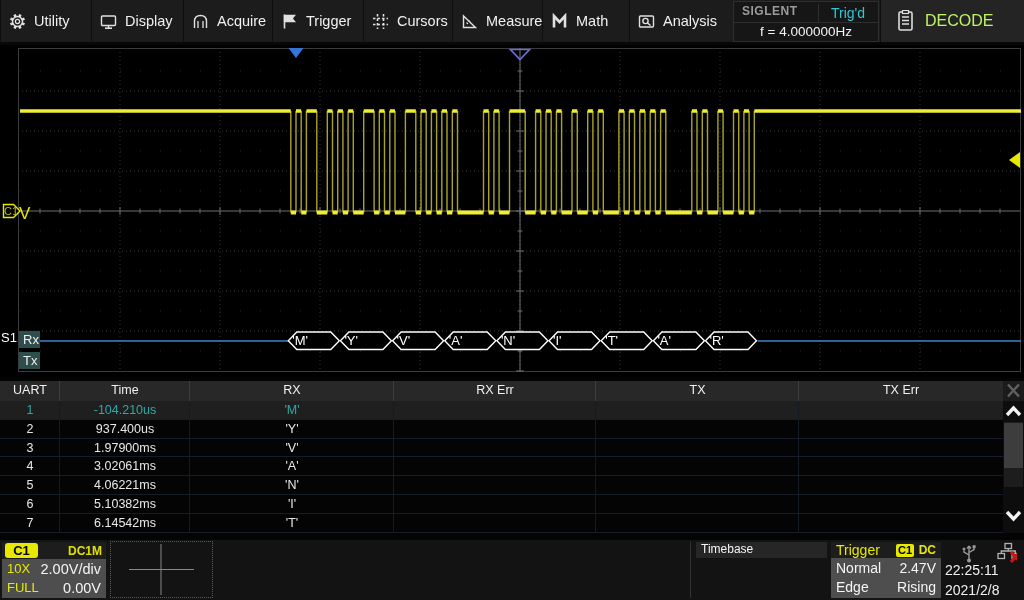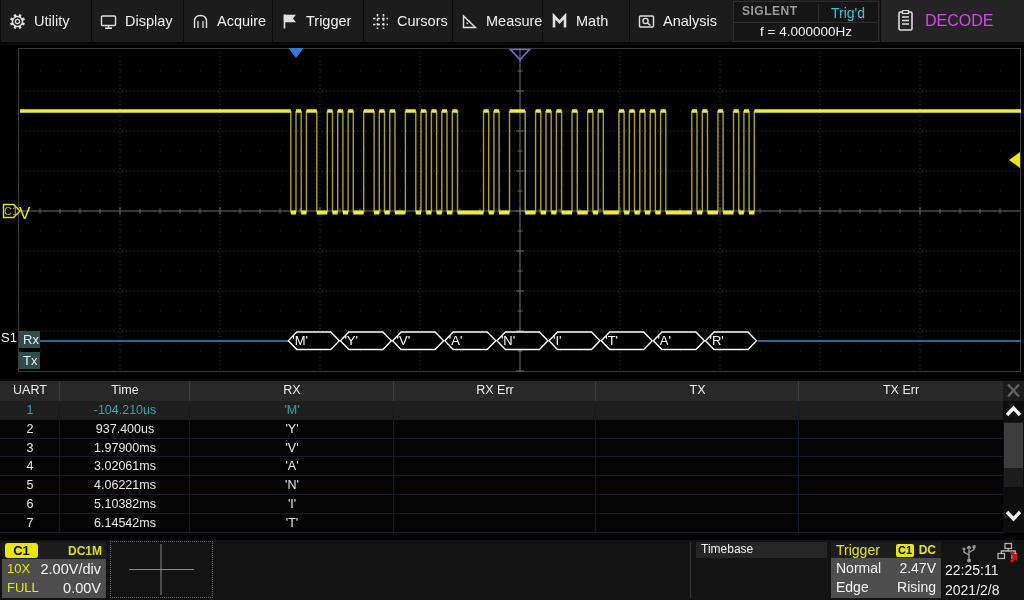--- a/index.html
+++ b/index.html
@@ -9,21 +9,21 @@
   color:#f0f0f0; font-size:14.5px; border-left:1px solid #0e0e0e; padding-left:8px; }
 .mitem svg { flex:0 0 auto; }
 #sigbox { position:absolute; left:733px; top:1px; width:146px; height:41px; background:#161616;
   border:1px solid #2e2e2e; }
 #sigbox .r1 { position:absolute; left:0; top:0; width:100%; height:21px; border-bottom:1px solid #2e2e2e; }
 #siglogo { position:absolute; left:8px; top:2px; color:#9b9b9b; font-size:12px; font-weight:bold; letter-spacing:0.5px; }
 #sigdiv { position:absolute; left:84px; top:2px; width:1px; height:18px; background:#2e2e2e; }
 #trigd { position:absolute; left:97px; top:3px; color:#2fc8d8; font-size:14px; }
 #freq { position:absolute; left:0px; top:22px; width:100%; text-align:center; color:#f2f2f2; font-size:13.5px; }
 #decode { position:absolute; left:880px; top:0; width:144px; height:42px; background:#242424;
-  border-left:1px solid #0e0e0e; color:#d946ef; }
+  border-left:1px solid #0e0e0e; color:#bef264; }
 #decode span { position:absolute; left:44px; top:12px; font-size:16px; }
 #topbar .botline { position:absolute; left:0; top:42px; width:1024px; height:3px; background:#070707; }
 #dtable { position:absolute; left:0; top:378px; width:1024px; height:162px; background:#040404; font-size:12.5px; }
 #thead { position:absolute; left:0; top:3px; width:1003px; height:20px; background:#282828; color:#f0f0f0; }
 #thead div { position:absolute; top:2px; }
 .trow { position:absolute; left:0; width:1003px; height:18.8px; color:#e8e8e8; border-bottom:1px solid #161d26; }
 .trow div { position:absolute; top:2px; }
 .c1 { left:0; width:60px; text-align:center; }
 .c2 { left:60px; width:130px; text-align:center; }
 .c3 { left:190px; width:204px; text-align:center; }

